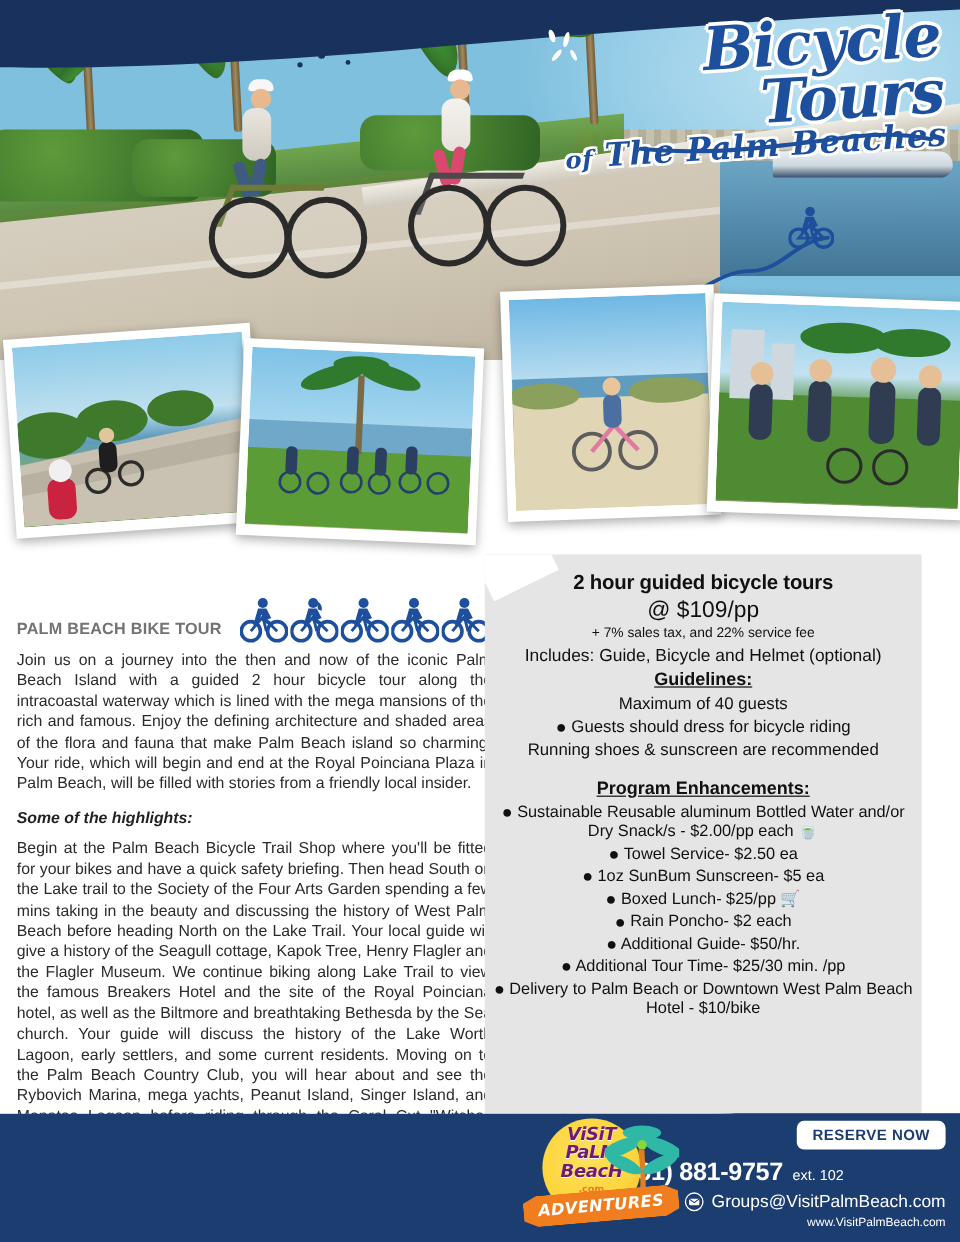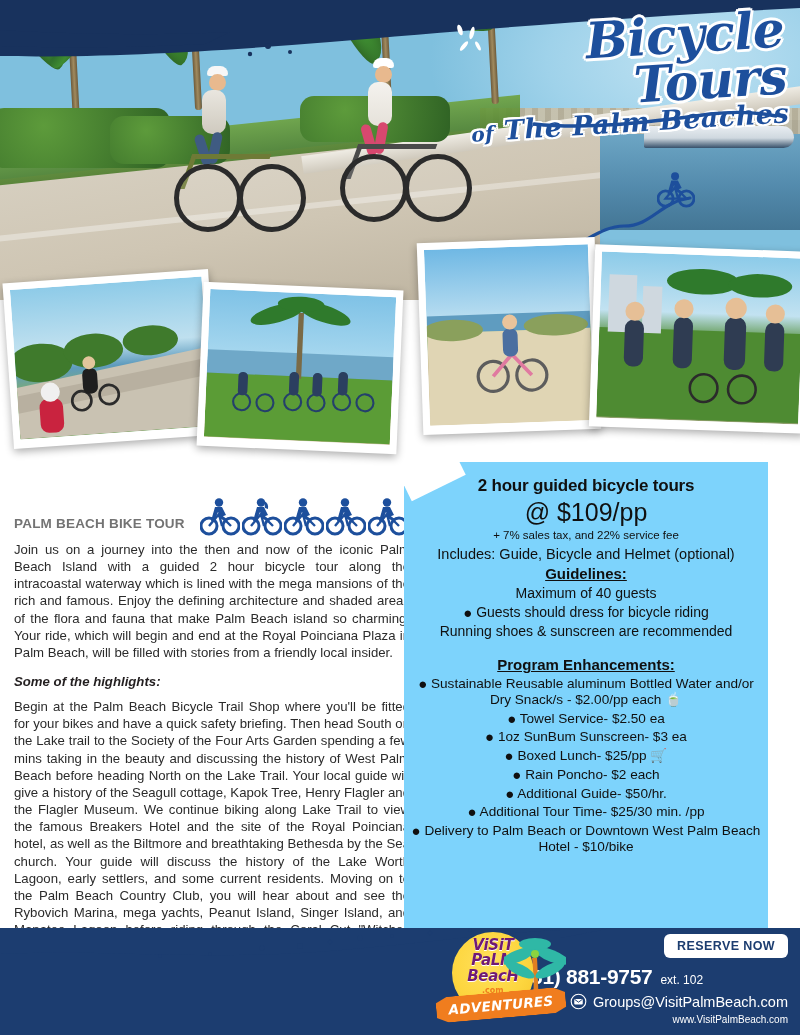--- a/index.html
+++ b/index.html
@@ -77,26 +77,26 @@
   .left-col{position:absolute;left:14px;top:516px;width:396px;}
   .h-kicker{font-weight:700;font-size:13.5px;letter-spacing:.2px;color:#737373;margin:0 0 10px 0;}
   .body-p{font-size:13.2px;line-height:1.30;text-align:justify;margin:0 0 13px 0;color:#2b2b2b;}
   .hl-title{font-weight:700;font-style:italic;font-size:13.2px;margin:0 0 9px 0;color:#231f20;}
   .trek-wrap{position:absolute;left:14px;top:957px;width:396px;}
   .trek-p{font-size:12.1px;line-height:1.25;text-align:justify;margin:0;color:#2b2b2b;}
   .trek-p b{font-weight:700;color:#231f20;}
 
   
   .green{position:absolute;left:404px;top:462px;width:364px;height:470px;
-     background:#7dd3fc;overflow:hidden;}
+     background:#e5e5e5;overflow:hidden;}
   .green:before{content:"";position:absolute;left:-4px;top:-12px;width:60px;height:40px;
      background:#fff;transform:rotate(-26deg);}
   .green-in{position:absolute;left:6px;right:6px;top:14px;text-align:center;color:#101010;}
   .g-h1{font-size:17px;font-weight:700;letter-spacing:-.2px;}
-  .g-price{font-size:25px;margin-top:2px;}
+  .g-price{font-size:19px;margin-top:2px;}
   .g-small{font-size:11.5px;margin-top:2px;}
   .g-incl{font-size:14.5px;margin-top:5px;}
   .g-sec{font-size:15px;font-weight:700;text-decoration:underline;margin-top:3px;}
   .g-li{font-size:14px;margin-top:3px;}
   .g-li.small{font-size:12.5px;}
   .g-sec2{font-size:15px;font-weight:700;text-decoration:underline;margin-top:17px;}
   .g-li2{font-size:13.6px;margin-top:3px;line-height:1.16;}
   .dot{font-size:15px;line-height:0;position:relative;top:1px;}
 
   
@@ -428,21 +428,21 @@
       <div class="g-incl">Includes: Guide, Bicycle and Helmet (optional)</div>
 
       <div class="g-sec">Guidelines:</div>
       <div class="g-li">Maximum of 40 guests</div>
       <div class="g-li"><span class="dot">●</span> <span>Guests should dress for bicycle riding</span></div>
       <div class="g-li">Running shoes &amp; sunscreen are recommended</div>
 
       <div class="g-sec2">Program Enhancements:</div>
       <div class="g-li2"><span class="dot">●</span> <span>Sustainable Reusable aluminum Bottled Water and/or Dry Snack/s - $2.00/pp each</span> <span>🍵</span></div>
       <div class="g-li2"><span class="dot">●</span> <span>Towel Service- $2.50 ea</span></div>
-      <div class="g-li2"><span class="dot">●</span> <span>1oz SunBum Sunscreen- $3 ea</span></div>
+      <div class="g-li2"><span class="dot">●</span> <span>1oz SunBum Sunscreen- $5 ea</span></div>
       <div class="g-li2"><span class="dot">●</span> <span>Boxed Lunch- $25/pp</span> <span>🛒</span></div>
       <div class="g-li2"><span class="dot">●</span> <span>Rain Poncho- $2 each</span></div>
       <div class="g-li2"><span class="dot">●</span> <span>Additional Guide- $50/hr.</span></div>
       <div class="g-li2"><span class="dot">●</span> <span>Additional Tour Time- $25/30 min. /pp</span></div>
       <div class="g-li2"><span class="dot">●</span> <span>Delivery to Palm Beach or Downtown West Palm Beach Hotel - $10/bike</span></div>
     </div>
   </div>
 
   <div class="footer">
     <div class="footer-bg"></div>

